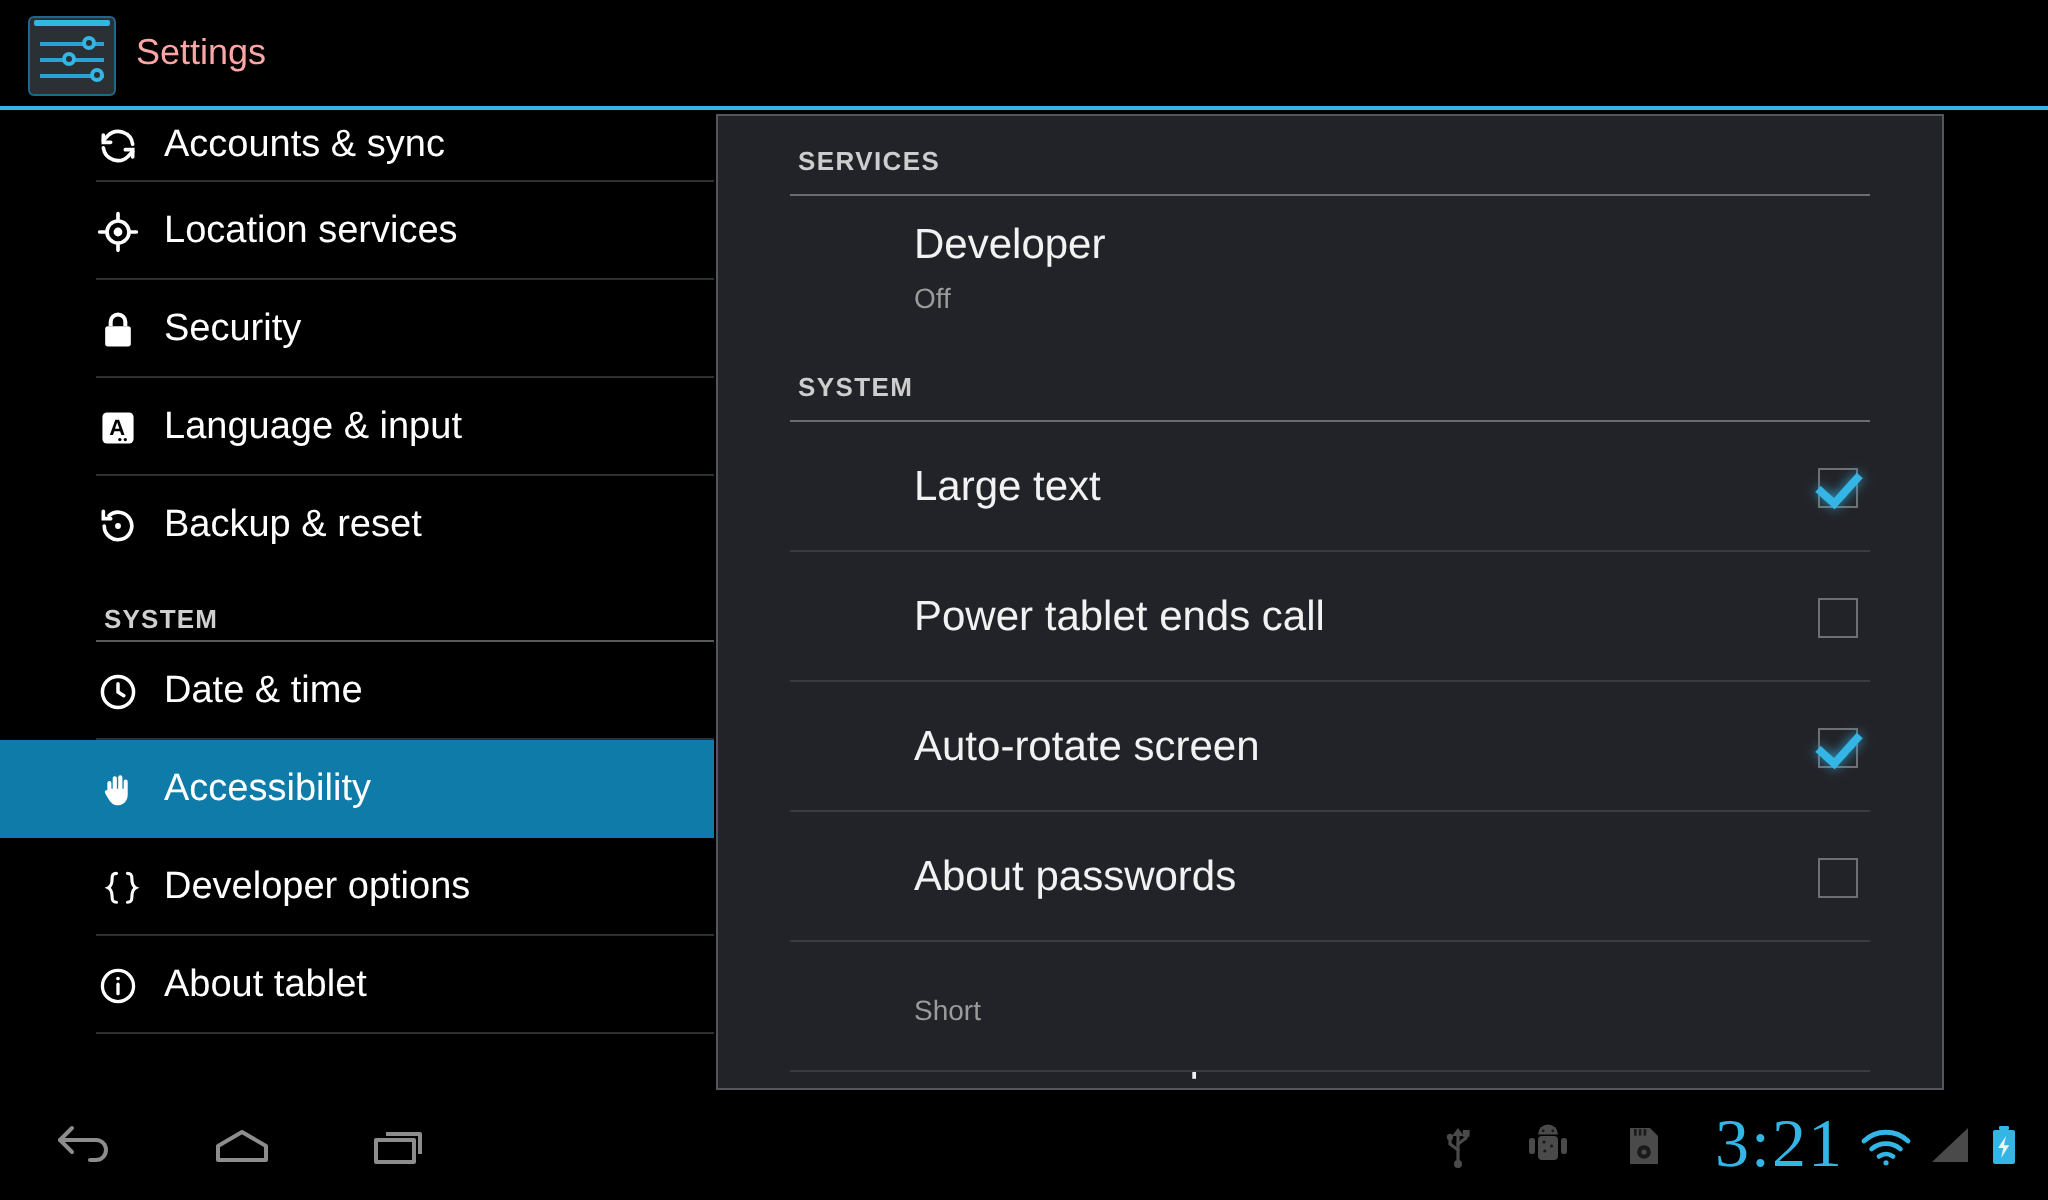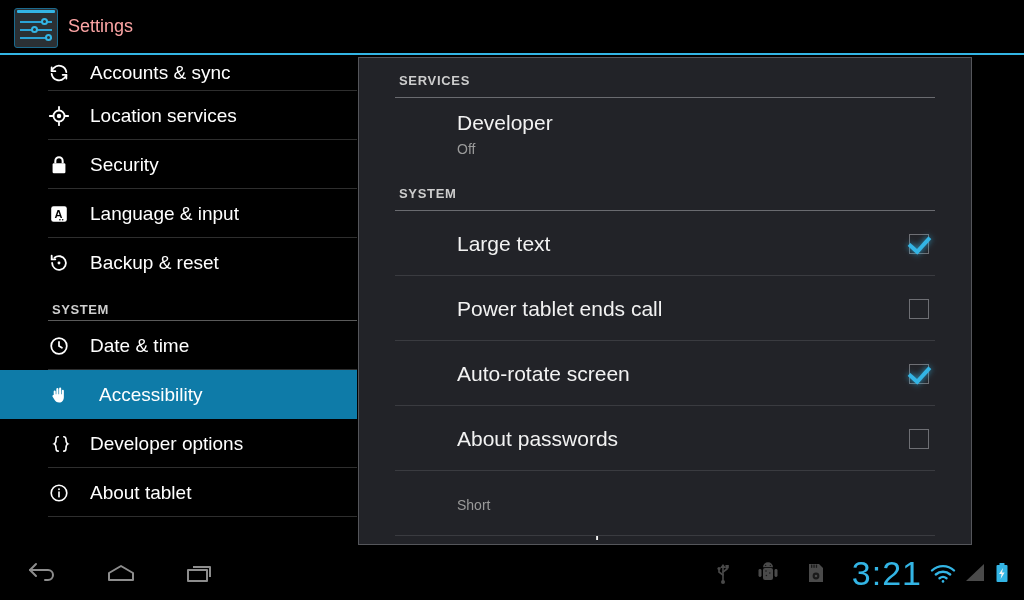--- a/index.html
+++ b/index.html
@@ -27,26 +27,26 @@
     color:#fca5a5; font-size:18px;
   }
   #header-rule { position:absolute; left:0; top:53px; width:1024px; height:2px; background:#33b5e5; }
 
   
   #sidebar { position:absolute; left:0; top:55px; width:357px; height:490px; background:#000; overflow:hidden; }
   .side-item {
     position:relative; height:49px; display:flex; align-items:center;
     padding-left:48px; background:#000;
   }
-  .side-item.selected { background:#0e7ba8;gap:9px; }
+  .side-item.selected { background:#0e7ba8; }
   .side-item .sep { position:absolute; left:48px; right:0; bottom:0; height:1px; background:#2e2e2e; }
   .side-item.selected .sep, .side-item.no-sep .sep { background:transparent; }
   .side-ico { width:30px; display:flex; align-items:center; justify-content:flex-start; color:#fff; flex:none; }
   .side-ico svg { display:block; }
-  .side-label { color:#fff; font-size:19px; margin-left:12px; white-space:nowrap; }
+  .side-label { color:#fff; font-size:19px; margin-left:4px; white-space:nowrap; }
   .side-head {
     position:relative; height:34px; display:flex; align-items:flex-end;
     padding-left:52px; padding-bottom:4px;
     color:#cfcfcf; font-size:13px; font-weight:bold; letter-spacing:0.6px;
   }
   .side-head .sep { position:absolute; left:48px; right:0; bottom:0; height:1px; background:#5a5a5a; }
 
   
   #panel {
     position:absolute; left:358px; top:57px; width:614px; height:488px;
@@ -76,21 +76,21 @@
   .p-clip .ghost { color:#f2f2f2; font-size:21px; position:absolute; top:-19px; left:98px; white-space:nowrap; }
 
   
   #navbar { position:absolute; left:0; bottom:0; width:1024px; height:55px; background:#000; }
   .nav-btn { position:absolute; top:0; height:55px; width:70px; display:flex; align-items:center; justify-content:center; }
   #nav-back { left:8px; } #nav-home { left:86px; } #nav-recent { left:166px; }
   .nav-btn svg { display:block; }
   #status { position:absolute; right:6px; top:0; height:55px; display:flex; align-items:center; gap:0; }
   .st-ico { display:flex; align-items:center; justify-content:center; }
   #usb-icon { width:42px; } #adb-icon { width:48px; } #sd-icon { width:48px; }
-  #clock { color:#33b5e5; font-size:34px; letter-spacing:1px; margin:0 2px 0 12px; line-height:1; font-weight:300; }
+  #clock { color:#33b5e5; font-size:34px; letter-spacing:1px; margin:0 2px 0 12px; line-height:1; font-weight:300;font-family:Liberation Serif, serif; }
   #wifi-icon { width:34px; margin-left:2px; }
   #signal-icon { width:30px; }
   #battery-icon { width:24px; margin-right:4px; }
 </style>
 </head>
 <body>
 
 <div id="screen">
 
   <div id="header">

